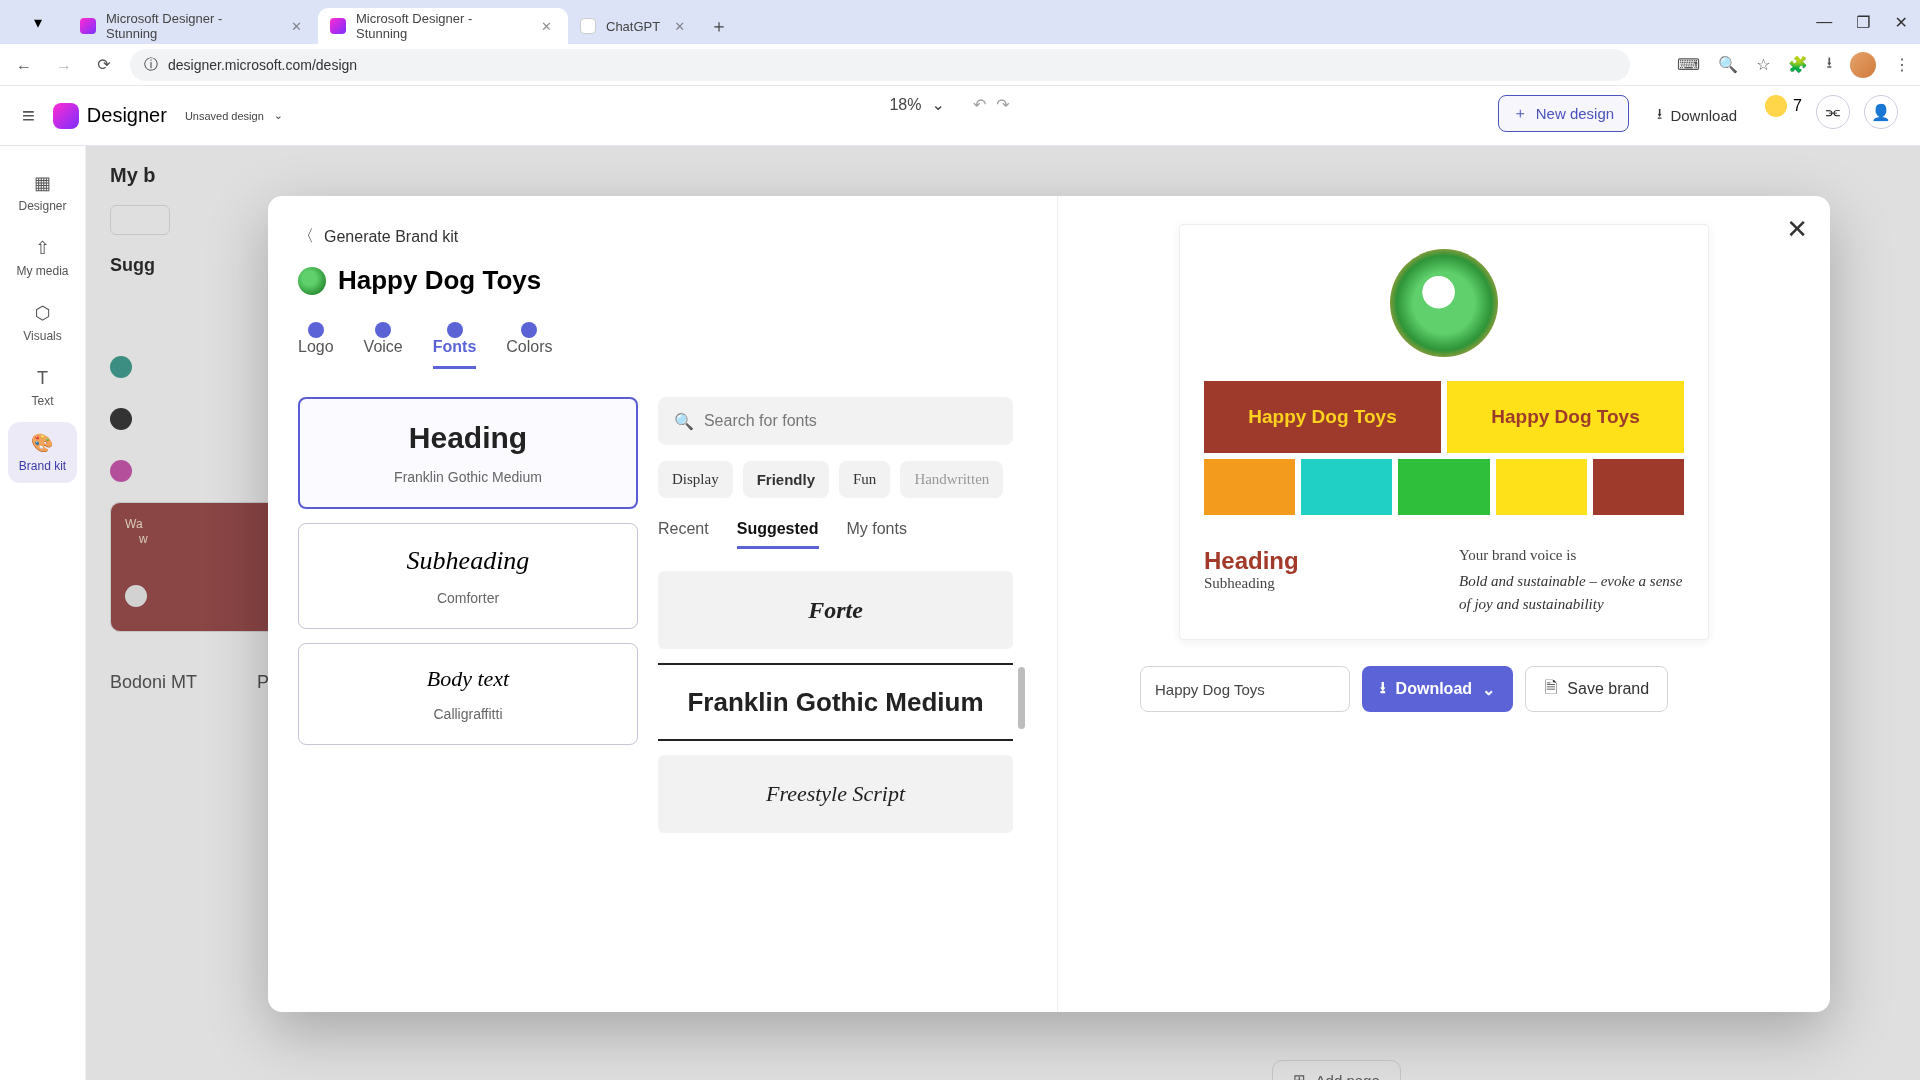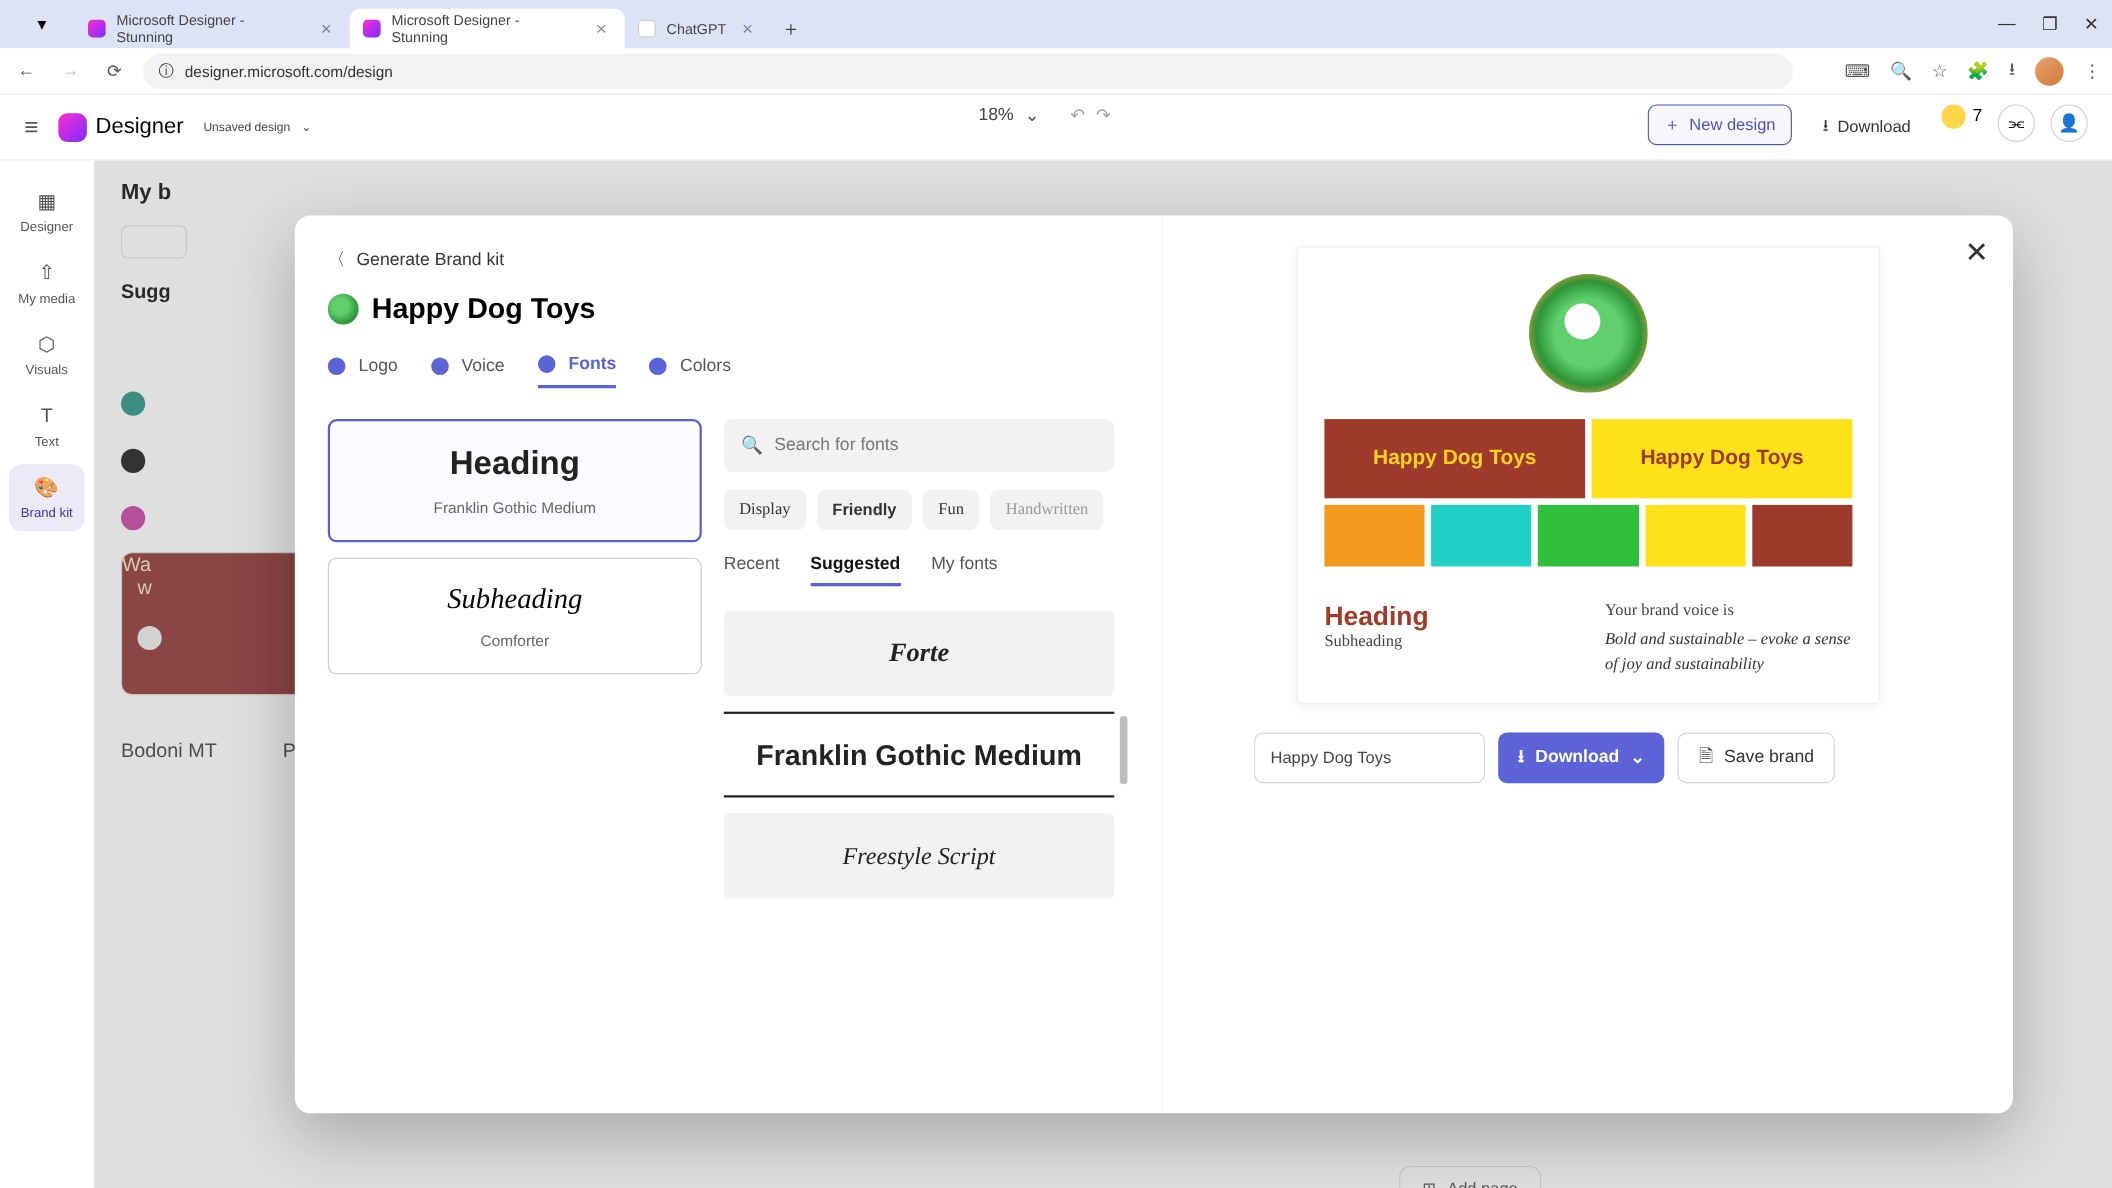--- a/index.html
+++ b/index.html
@@ -65,21 +65,21 @@
 
   
   .modal{position:absolute;left:182px;top:50px;width:1562px;height:816px;background:#fff;border-radius:14px;box-shadow:0 20px 60px rgba(0,0,0,.25);display:flex;}
   .modal .close{position:absolute;right:22px;top:18px;font-size:26px;color:#333;cursor:pointer;}
   .mleft{width:790px;padding:30px 44px 30px 30px;border-right:1px solid #f0f0f0;}
   .back{display:flex;align-items:center;gap:10px;color:#333;font-size:16px;}
   .brandtitle{display:flex;align-items:center;gap:12px;margin-top:18px;}
   .brandlogo{width:28px;height:28px;border-radius:50%;background:radial-gradient(circle at 40% 40%, #5fd06b 30%, #2e9438 70%);}
   .brandtitle h2{margin:0;font-size:26px;font-weight:600;}
   .steptabs{display:flex;gap:30px;margin-top:26px;font-size:16px;}
-  .step{display:flex;align-items:center;gap:12px;color:#555;padding-bottom:10px;}
+  .step{display:flex;align-items:center;gap:0;color:#555;padding-bottom:10px;flex-direction:column;}
   .step .dot{width:16px;height:16px;border-radius:50%;background:var(--accent2);}
   .step.active{color:var(--accent2);border-bottom:3px solid var(--accent2);font-weight:600;}
 
   .fontarea{display:flex;gap:20px;margin-top:28px;}
   .slots{width:340px;display:flex;flex-direction:column;gap:14px;}
   .slot{border:1px solid #c7c5d8;border-radius:8px;padding:22px 10px;text-align:center;}
   .slot.sel{border:2px solid #5b5bd6;background:#fbfaff;}
   .slot .big{font-size:30px;font-weight:700;color:#222;}
   .slot .sub{font-size:14px;color:#666;margin-top:14px;}
   .slot .script{font-family:"Brush Script MT","Segoe Script",cursive;font-size:26px;font-style:italic;}
@@ -235,21 +235,21 @@
     <div class="bgpanel">
       <h3>My b</h3>
       <div style="height:30px;border:1px solid #ddd;border-radius:6px;width:60px"></div>
       <div style="margin-top:20px;font-size:18px;font-weight:600">Sugg</div>
       <div class="swatches">
         <div class="swatch" style="background:#1f8f7e"></div>
         <div class="swatch" style="background:#111"></div>
         <div class="swatch" style="background:#c43aa1"></div>
       </div>
       <div class="bigcard">
-         <div style="color:#f3e3c4;font-family:serif;font-size:18px;"><span>Wa</span><br><span style="padding-left:14px">w</span></div>
+         <div style="color:#f3e3c4;font-family:serif;font-size:12px;padding:14px"><span>Wa</span><br><span style="padding-left:14px">w</span></div>
          <div style="margin:24px 0 0 14px"><span class="swatch" style="background:#eee;display:inline-block"></span></div>
       </div>
       <div style="display:flex;gap:60px;margin-top:40px;font-family:serif;font-size:18px;color:#333">
         <span>Bodoni MT</span>
         <span>Playfair Display</span>
       </div>
     </div>
 
     <div class="addpage">
       <span>⊞</span>
@@ -291,20 +291,24 @@
 
         <div class="fontarea">
           <div class="slots">
             <div class="slot sel">
               <div class="big">Heading</div>
               <div class="sub">Franklin Gothic Medium</div>
             </div>
             <div class="slot">
               <div class="script">Subheading</div>
               <div class="sub">Comforter</div>
+            </div>
+            <div class="slot">
+              <div class="scripti">Body text</div>
+              <div class="sub">Calligraffitti</div>
             </div>
           </div>
 
           <div class="picker">
             <div class="search">
               <span>🔍</span>
               <span>Search for fonts</span>
             </div>
             <div class="chips">
               <div class="chip slim">Display</div>

